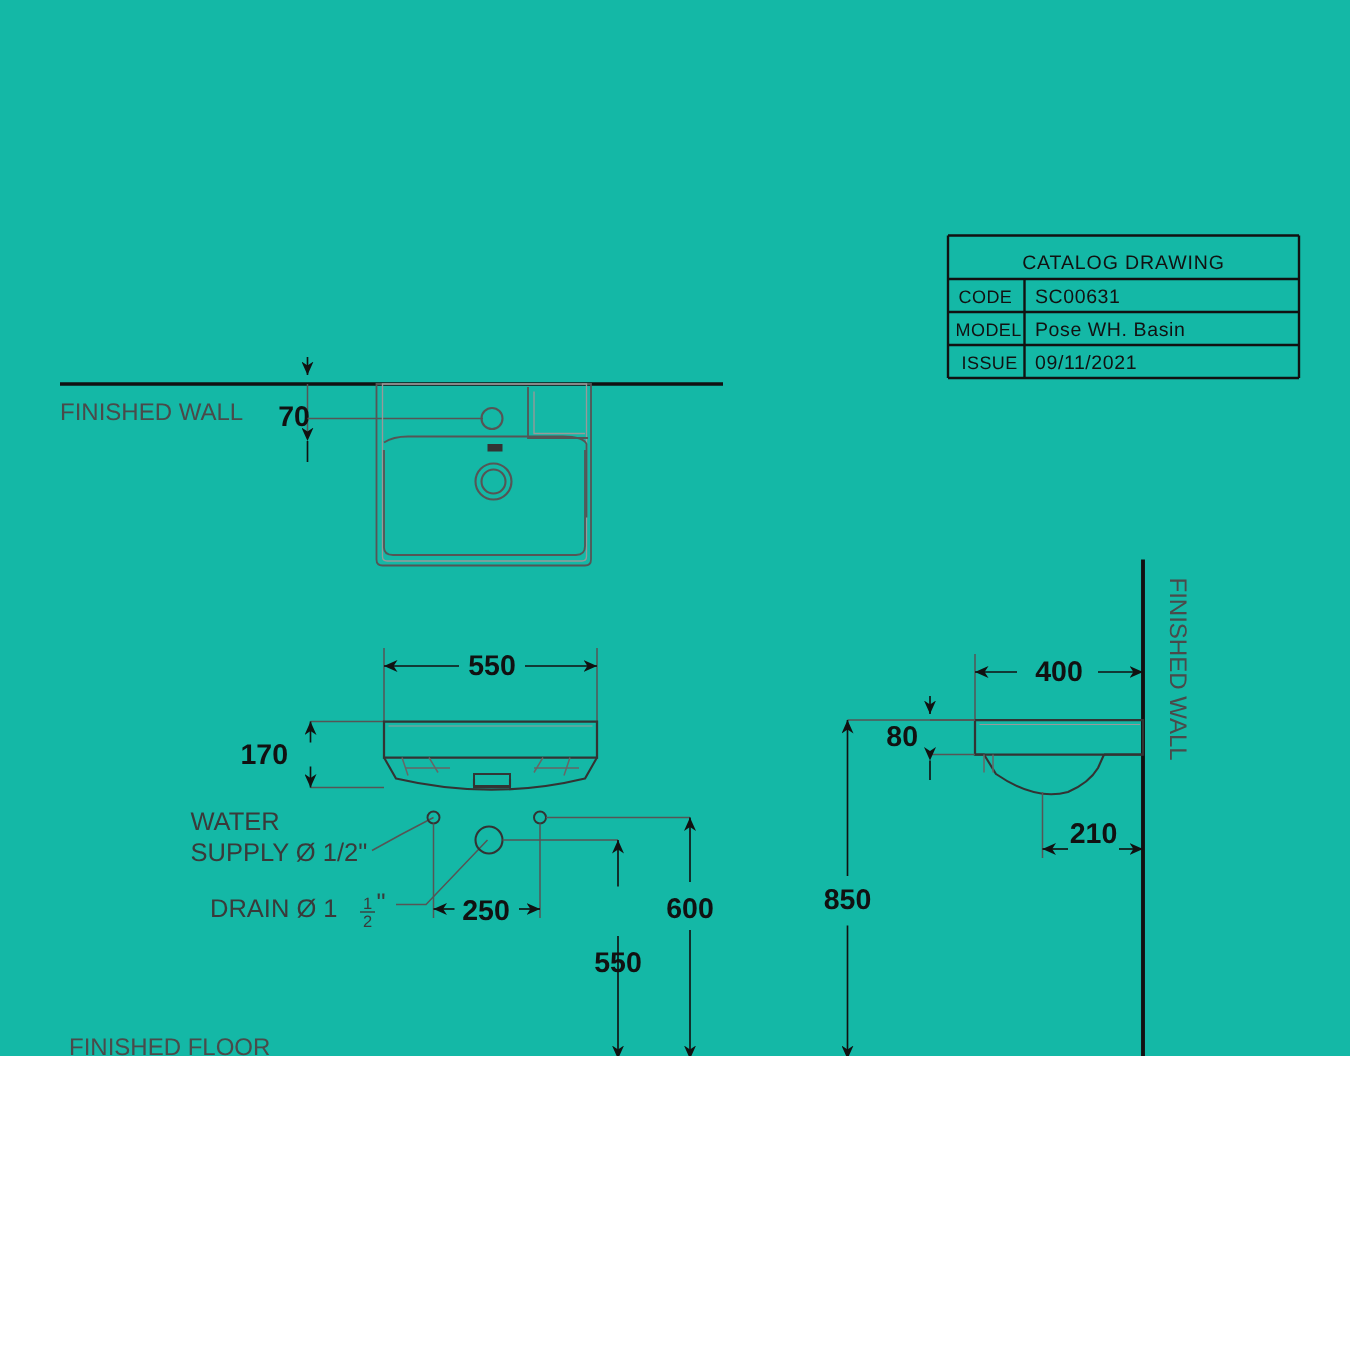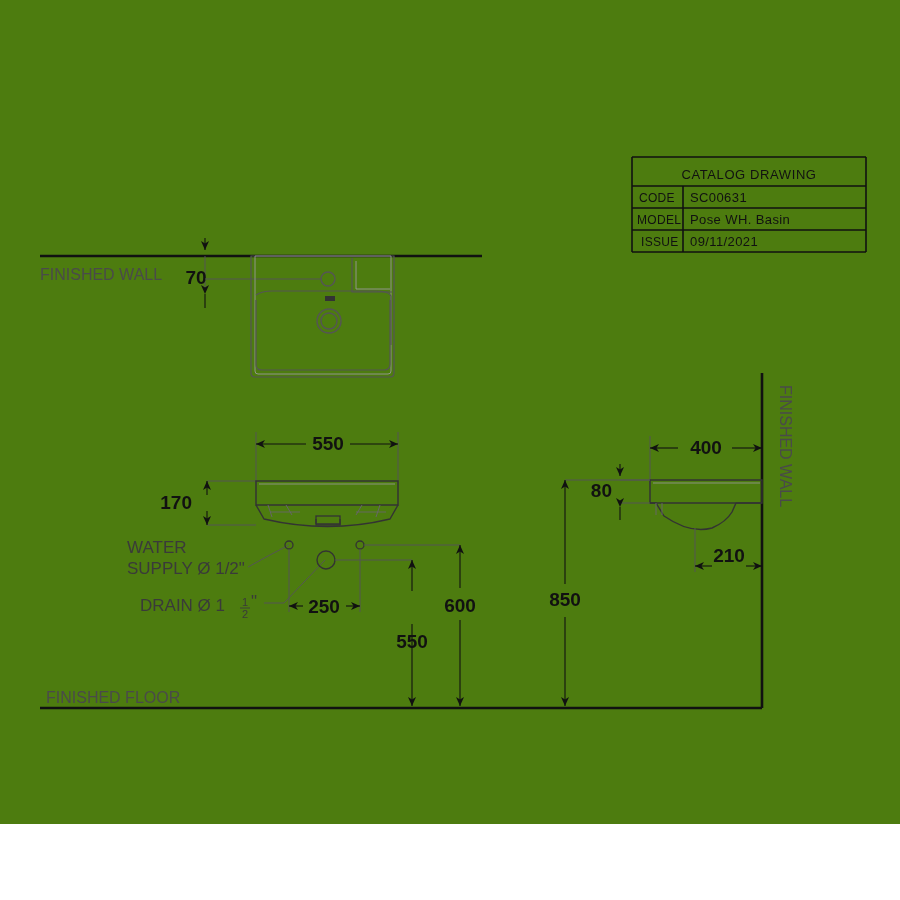--- a/index.html
+++ b/index.html
@@ -8,22 +8,22 @@
     padding: 0;
     background: #ffffff;
   }
   body {
     font-family: "Liberation Sans", sans-serif;
     color: #1a1a1a;
   }
   #sheet {
     position: relative;
     width: 900px;
-    height: 824px;
-    background: #4d7c0f;
+    height: 704px;
+    background: #14b8a6;
     overflow: hidden;
   }
   #drawing {
     position: absolute;
     left: 0;
     top: 0;
   }
   .dim-text {
     font-family: "Liberation Sans", sans-serif;
     font-size: 19px;

